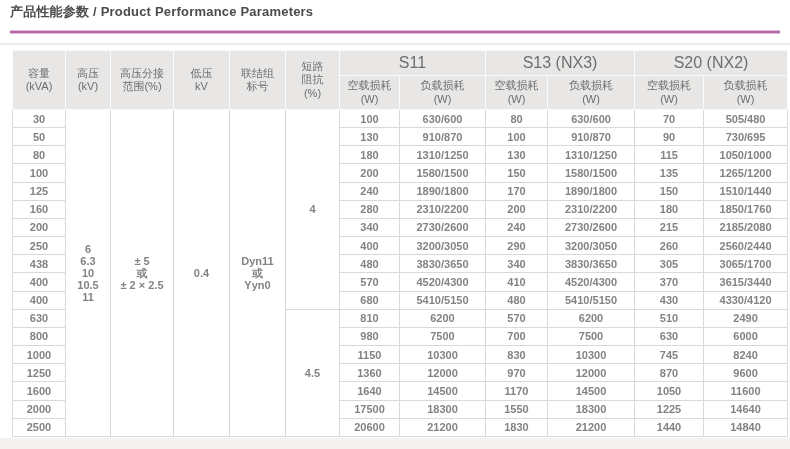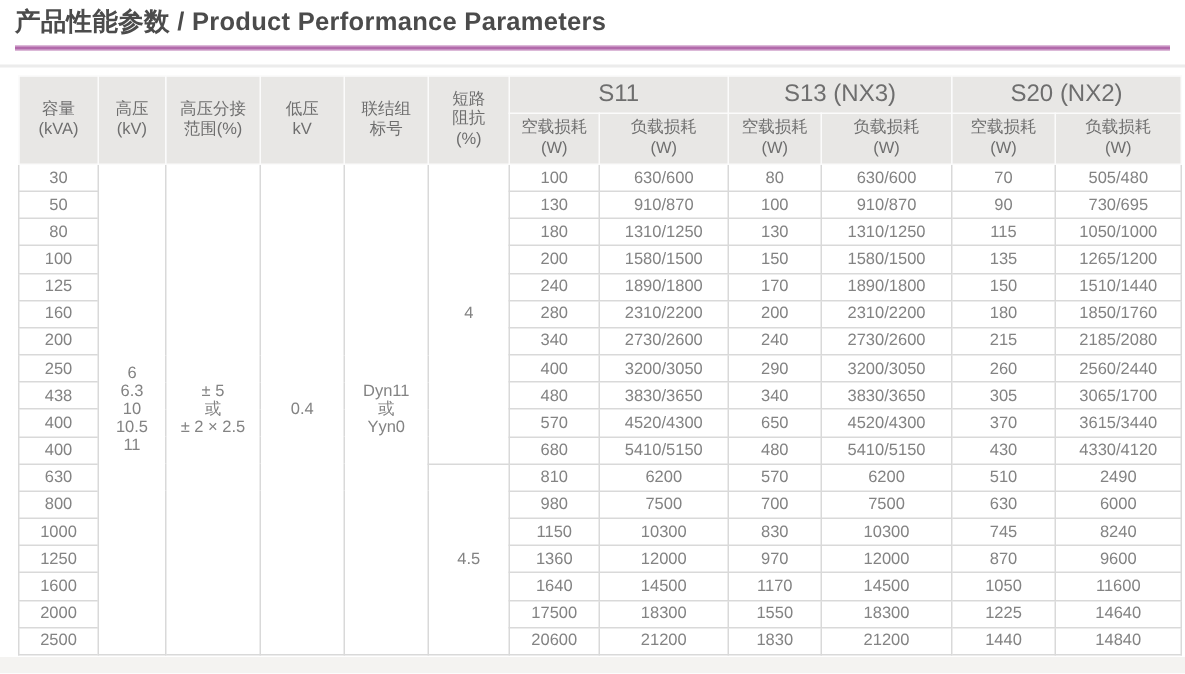--- a/index.html
+++ b/index.html
@@ -3,21 +3,21 @@
 <meta charset="utf-8">
 <style>
   html,body{margin:0;padding:0;}
   body{
     width:790px;height:449px;position:relative;overflow:hidden;
     background:#ffffff;
     font-family:"Liberation Sans","DejaVu Sans",sans-serif;
   }
   .page-title{
     position:absolute;left:10px;top:3px;
-    font-size:17px;font-weight:bold;color:#4b4b4b;
+    font-size:13px;font-weight:bold;color:#4b4b4b;
     letter-spacing:0.2px;white-space:nowrap;text-align:right;
   }
   .title-underline{
     position:absolute;left:10px;top:31px;width:770px;height:2px;
     background:#b26aab;
     box-shadow:0 1px 0 #dcb9d8, 0 -1px 0 #dcb9d8;
   }
   .top-divider{
     position:absolute;left:0;top:43px;width:790px;height:2px;
     background:#ececec;
@@ -41,21 +41,21 @@
   }
   table.perf thead tr.group-row{height:25px;}
   table.perf thead tr.group-row th.group{font-size:16px;}
   table.perf thead tr.sub-row{height:34px;}
   table.perf td{
     background:#ffffff;color:#838383;
     border:1px solid #d9d9d9;
     padding:0;text-align:center;vertical-align:middle;
     line-height:1.1;
   }
-  table.perf tbody tr{height:18px;}
+  table.perf tbody tr{height:18px;font-weight:bold;}
   .pre{white-space:pre-line;}
   td.merged{line-height:1.72;}
 </style>
 </head>
 <body>
 
 <div class="page-title">产品性能参数 / Product Performance Parameters</div>
 <div class="title-underline"></div>
 <div class="top-divider"></div>
 
@@ -200,21 +200,21 @@
         <td>3830/3650</td>
         <td>340</td>
         <td>3830/3650</td>
         <td>305</td>
         <td>3065/1700</td>
       </tr>
       <tr>
         <td>400</td>
         <td>570</td>
         <td>4520/4300</td>
-        <td>650</td>
+        <td>410</td>
         <td>4520/4300</td>
         <td>370</td>
         <td>3615/3440</td>
       </tr>
       <tr>
         <td>400</td>
         <td>680</td>
         <td>5410/5150</td>
         <td>480</td>
         <td>5410/5150</td>

